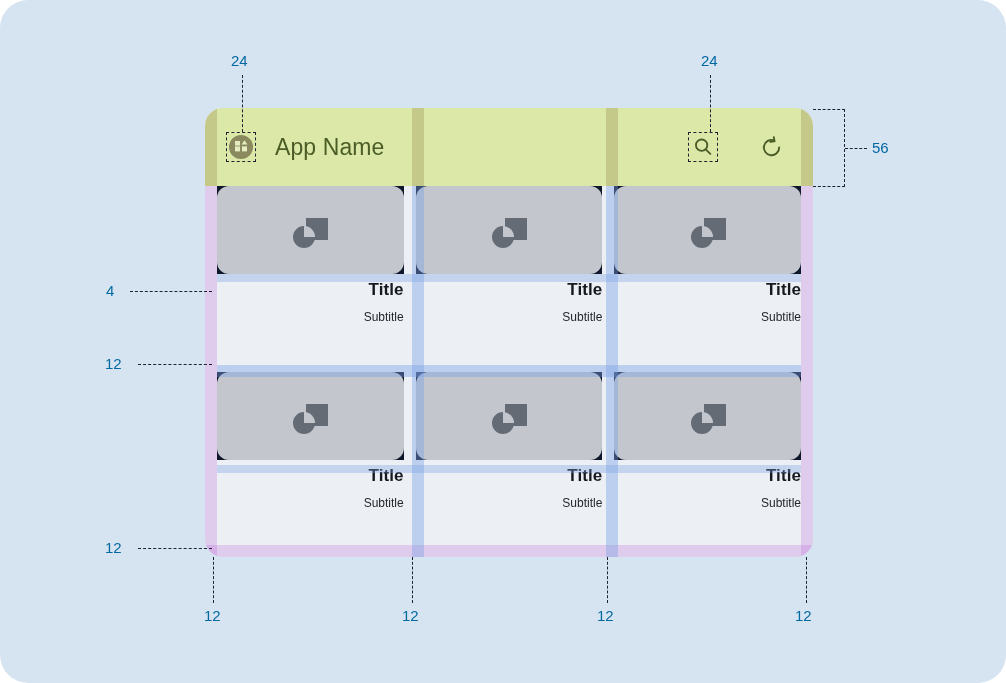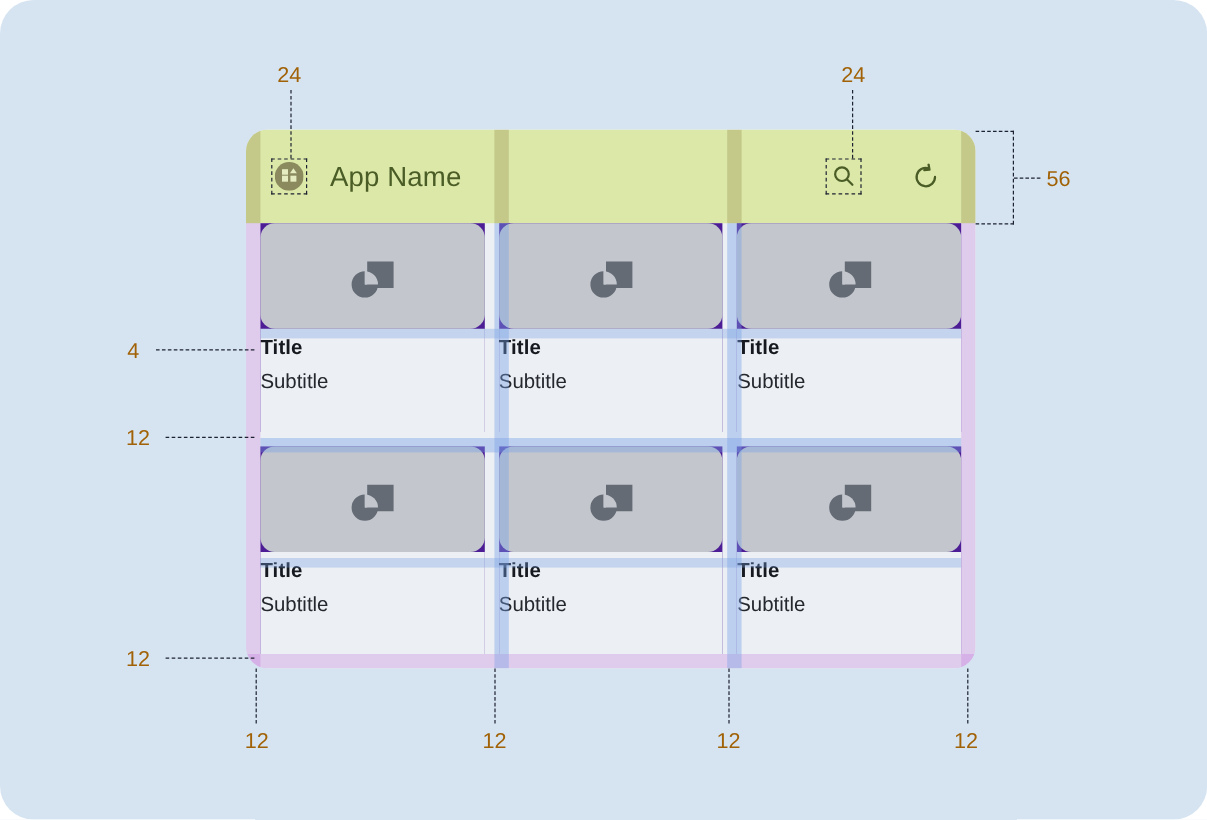--- a/index.html
+++ b/index.html
@@ -103,22 +103,23 @@
   }
   .grid-row {
     display: flex;
     gap: 12px;
     flex: 1 1 0;
   }
   .card {
     flex: 1 1 0;
     display: flex;
     flex-direction: column;
-    background: #4c1d95;
+    background: #0f172a;
     min-width: 0;
+    text-align: right;
   }
   .card-media {
     height: 88px;
     background: #c3c7cd;
     border-radius: 12px;
     display: flex;
     align-items: center;
     justify-content: center;
     flex: 0 0 auto;
   }
@@ -128,21 +129,21 @@
     flex: 1 1 auto;
   }
   .card-title {
     font-size: 17px;
     font-weight: bold;
     color: #16191f;
     line-height: 24px;
     letter-spacing: 0.1px;
   }
   .card-subtitle {
-    font-size: 17px;
+    font-size: 12px;
     font-weight: 400;
     color: #24272e;
     line-height: 23px;
     padding-top: 4px;
   }
 
   
   .ov { position: absolute; pointer-events: none; }
   
   .ov-vgutter { background: rgba(120,160,230,0.40); }
@@ -151,22 +152,22 @@
   
   .ov-gap4 { background: rgba(120,160,230,0.34); }
   
   .ov-margin { background: rgba(190,110,220,0.28); }
   
   .ov-appbarpad { background: rgba(150,140,80,0.34); }
 
   
   .measure-label {
     position: absolute;
-    font-size: 18px;
-    color: #a16207;
+    font-size: 15px;
+    color: #0369a1;
     font-family: "Liberation Sans", sans-serif;
     white-space: nowrap;
   }
   .dash-v {
     position: absolute;
     border-left: 1.6px dashed #1d2230;
     width: 0;
   }
   .dash-h {
     position: absolute;

